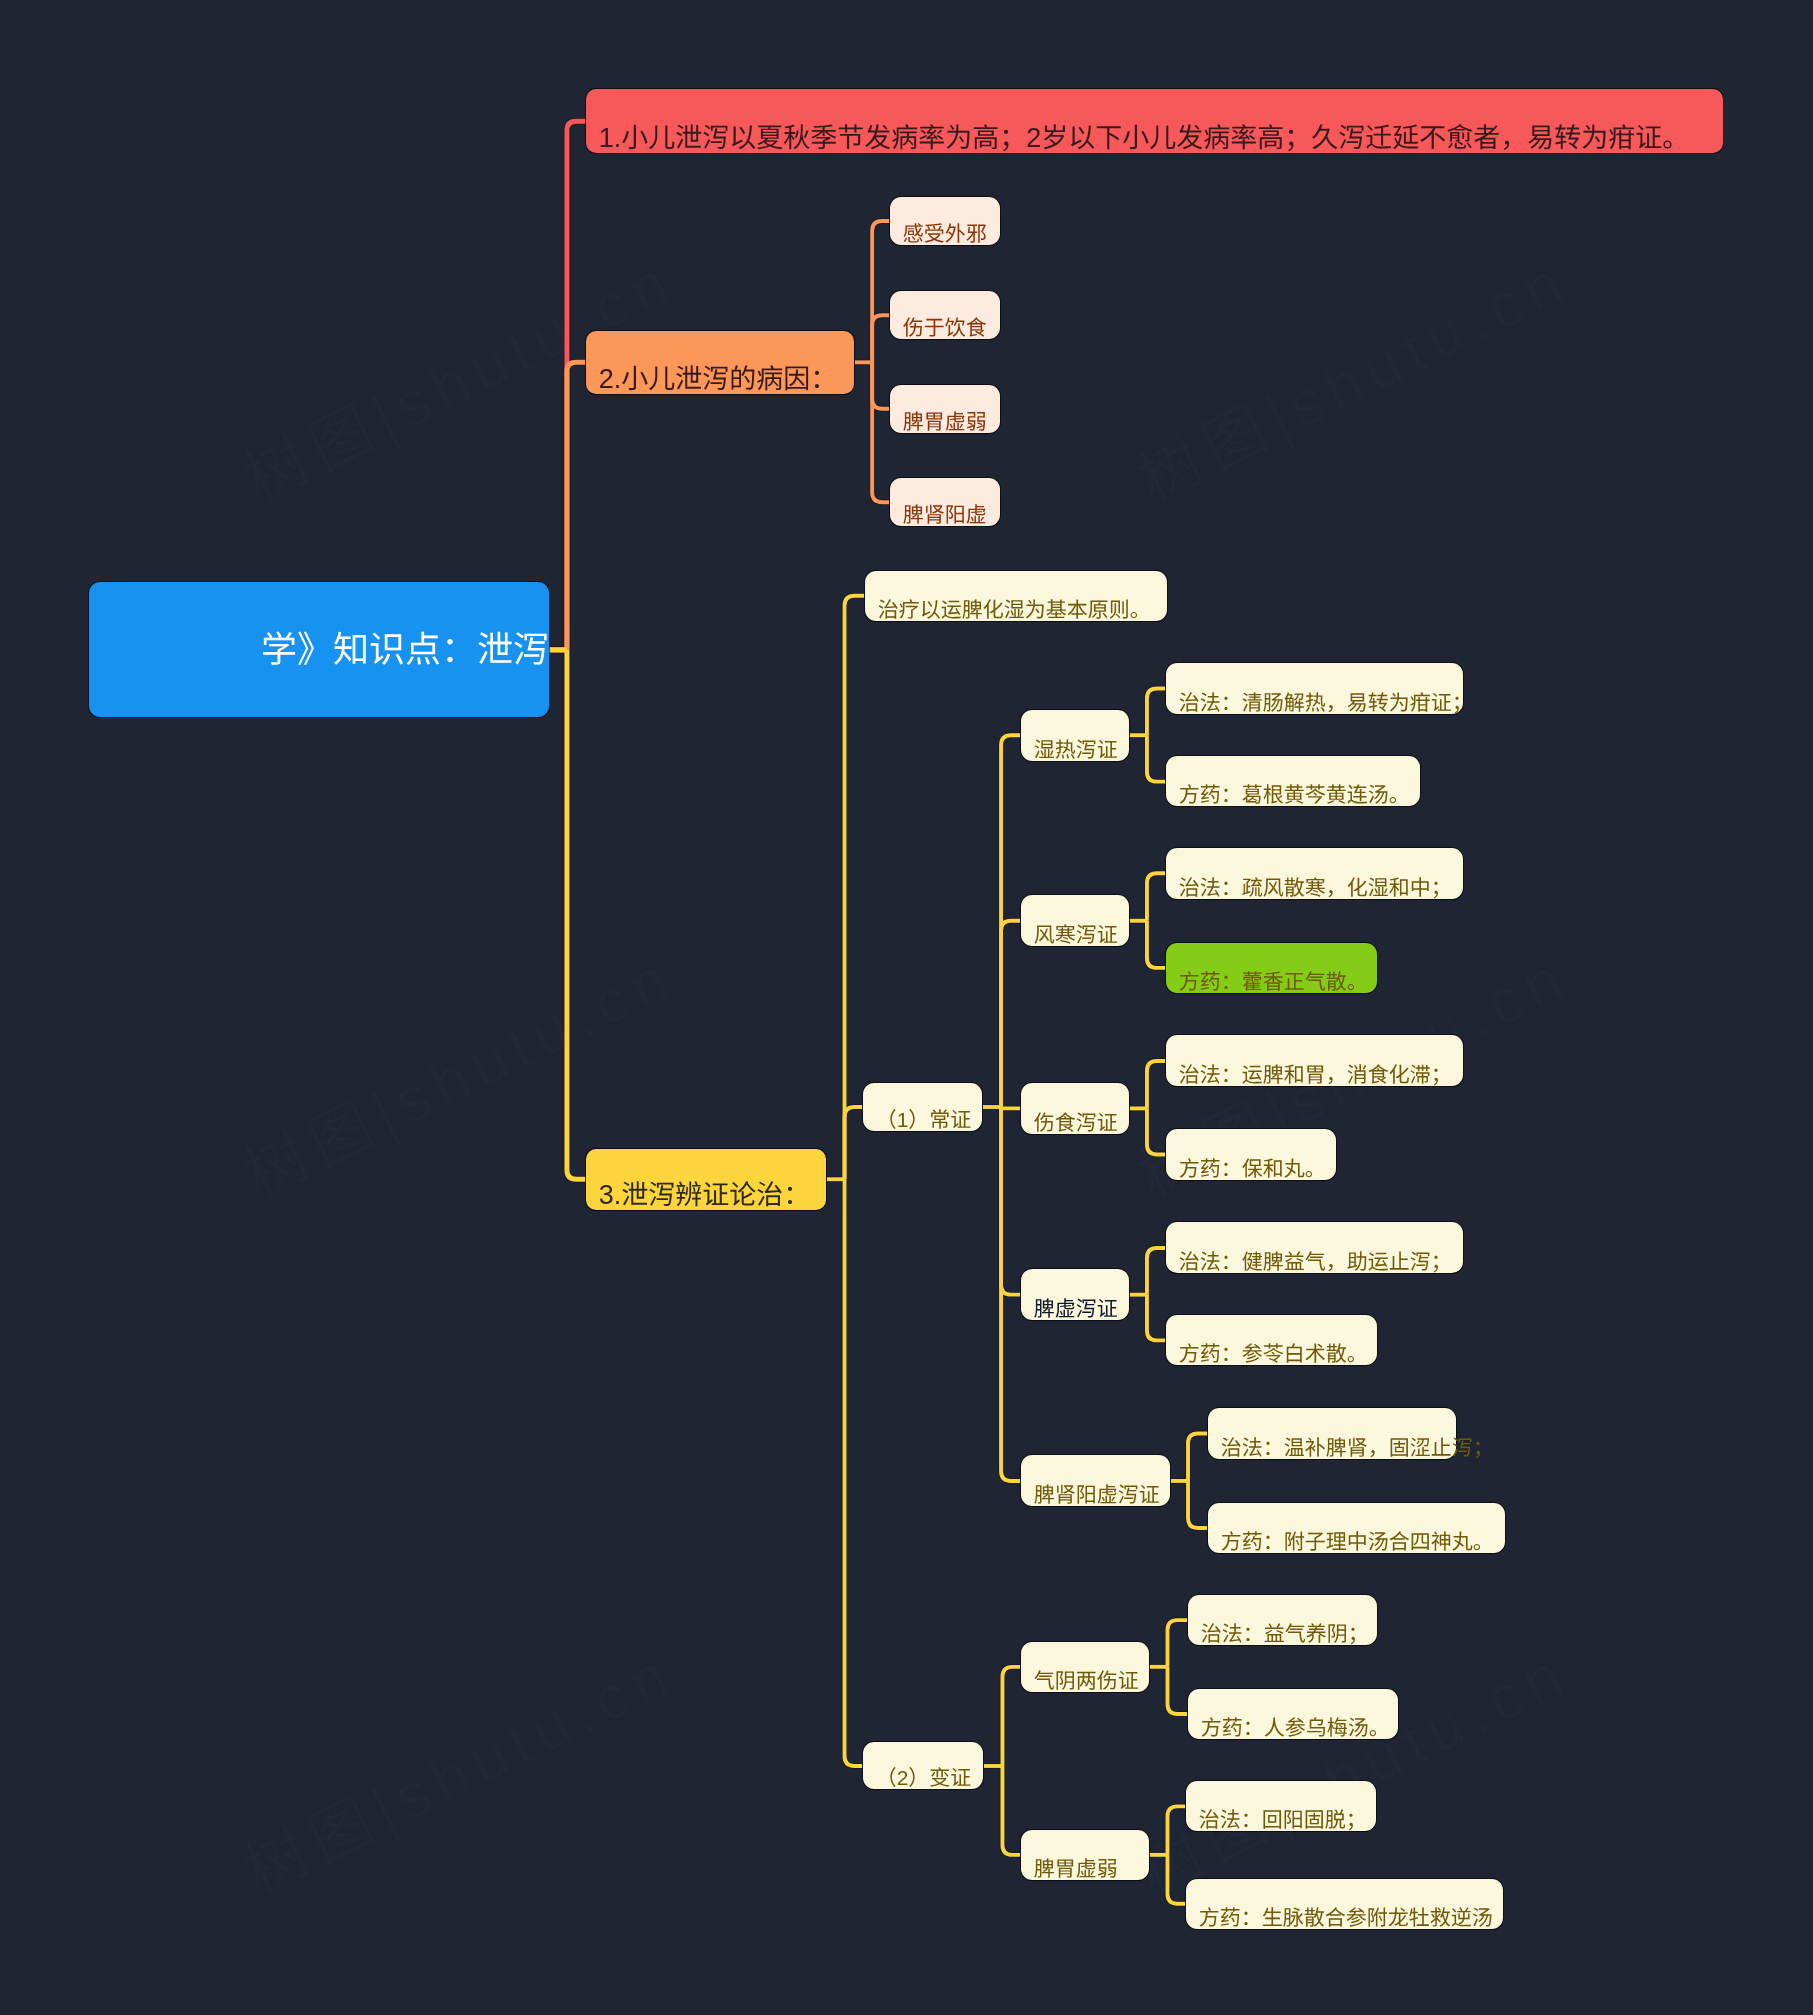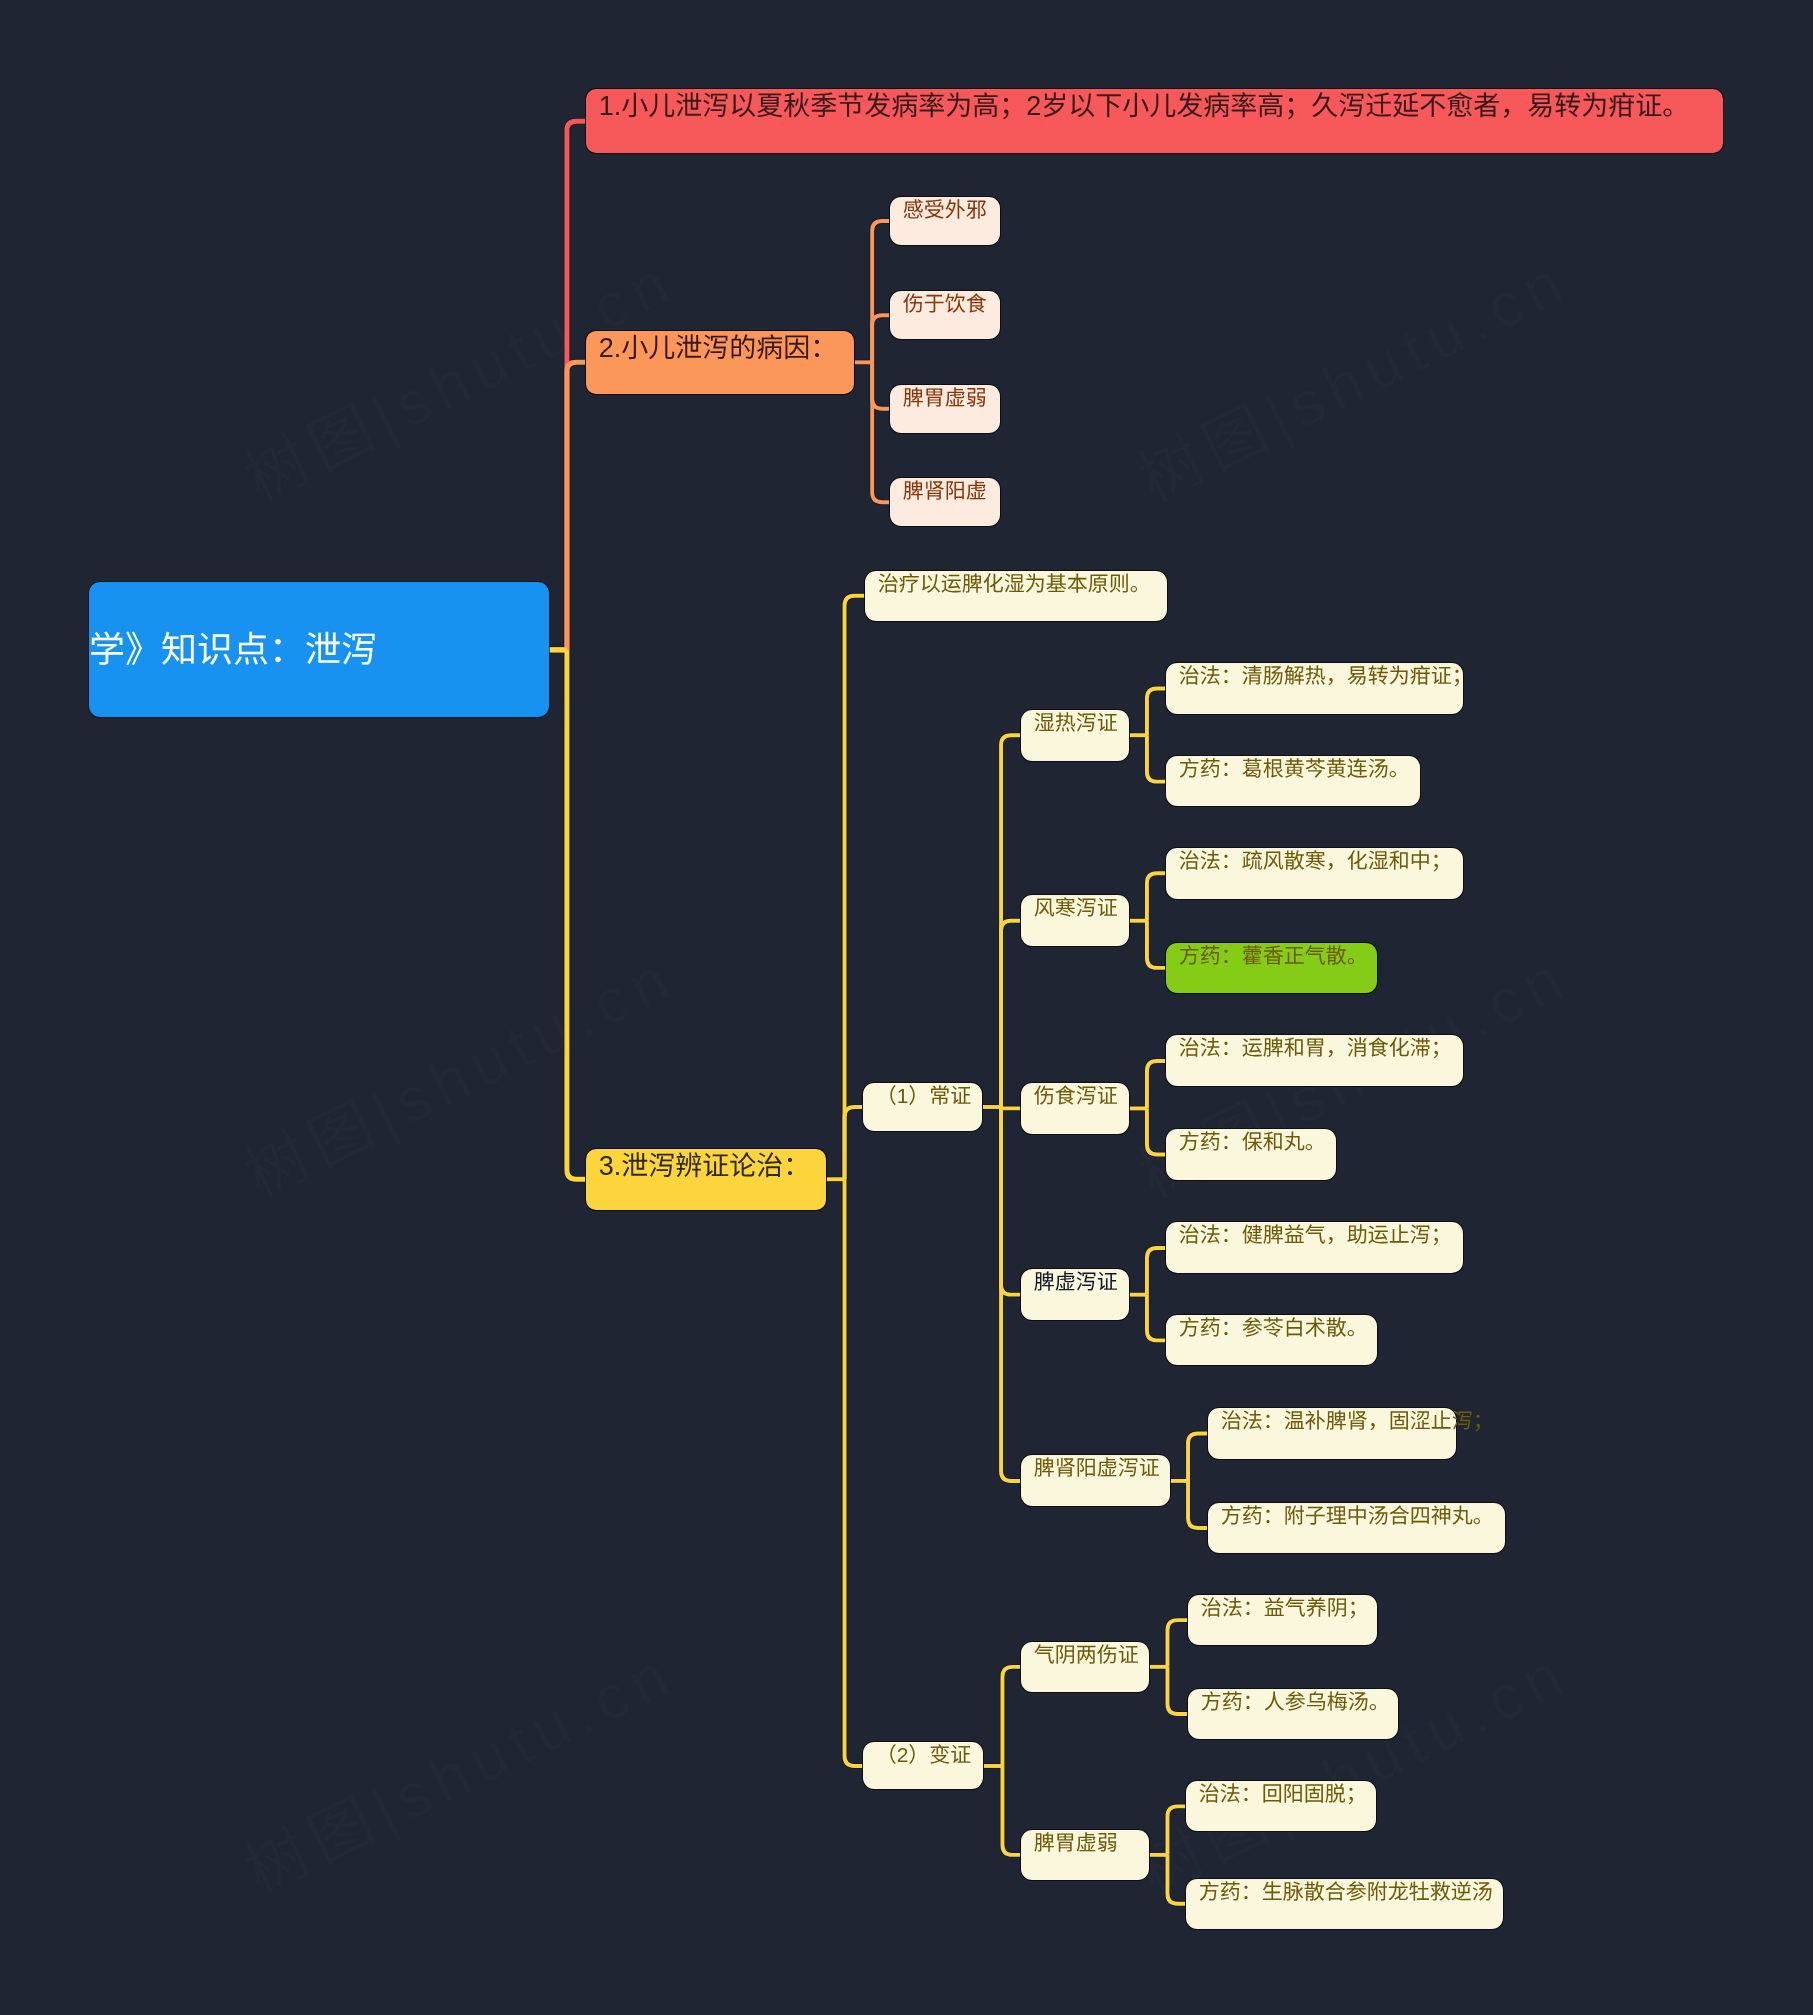--- a/index.html
+++ b/index.html
@@ -6,21 +6,21 @@
   html,body{margin:0;padding:0;background:#1F2533;}
   #stage{position:relative;width:1813px;height:2015px;background:#1F2533;overflow:hidden;
          font-family:"Liberation Sans","DejaVu Sans",sans-serif;}
   #wm{position:absolute;left:0;top:0;z-index:0;pointer-events:none;}
   #wm text{fill:#222835;font-size:88px;letter-spacing:12px;
            font-family:"Liberation Sans","DejaVu Sans",sans-serif;}
   #links{position:absolute;left:0;top:0;width:1813px;height:2015px;z-index:1;}
   #link-paths{fill:none;stroke-linecap:butt;stroke-linejoin:round;}
   #link-paths .cx{stroke:#141824;}
   .node{position:absolute;z-index:2;box-sizing:border-box;display:flex;
-        align-items:flex-start;justify-content:flex-start;border-radius:10px;
+        align-items:flex-end;justify-content:flex-start;border-radius:10px;
         padding-left:12.7px;white-space:pre;line-height:1.18;
         box-shadow:0 0 0 1px rgba(10,12,20,.92);}
   .node.root{border-radius:11.3px;line-height:1.32;justify-content:center;
              padding-left:0;text-align:center;flex-direction:column;
              box-shadow:0 0 0 1px rgba(10,12,20,.65);}
   .node.l1{border-radius:10px;}
   .node.l1>span{position:relative;top:2.1px;}
   .node.leaf>span{position:relative;top:1.4px;}
   .node.leaf{border-radius:11.3px;}
 </style>

